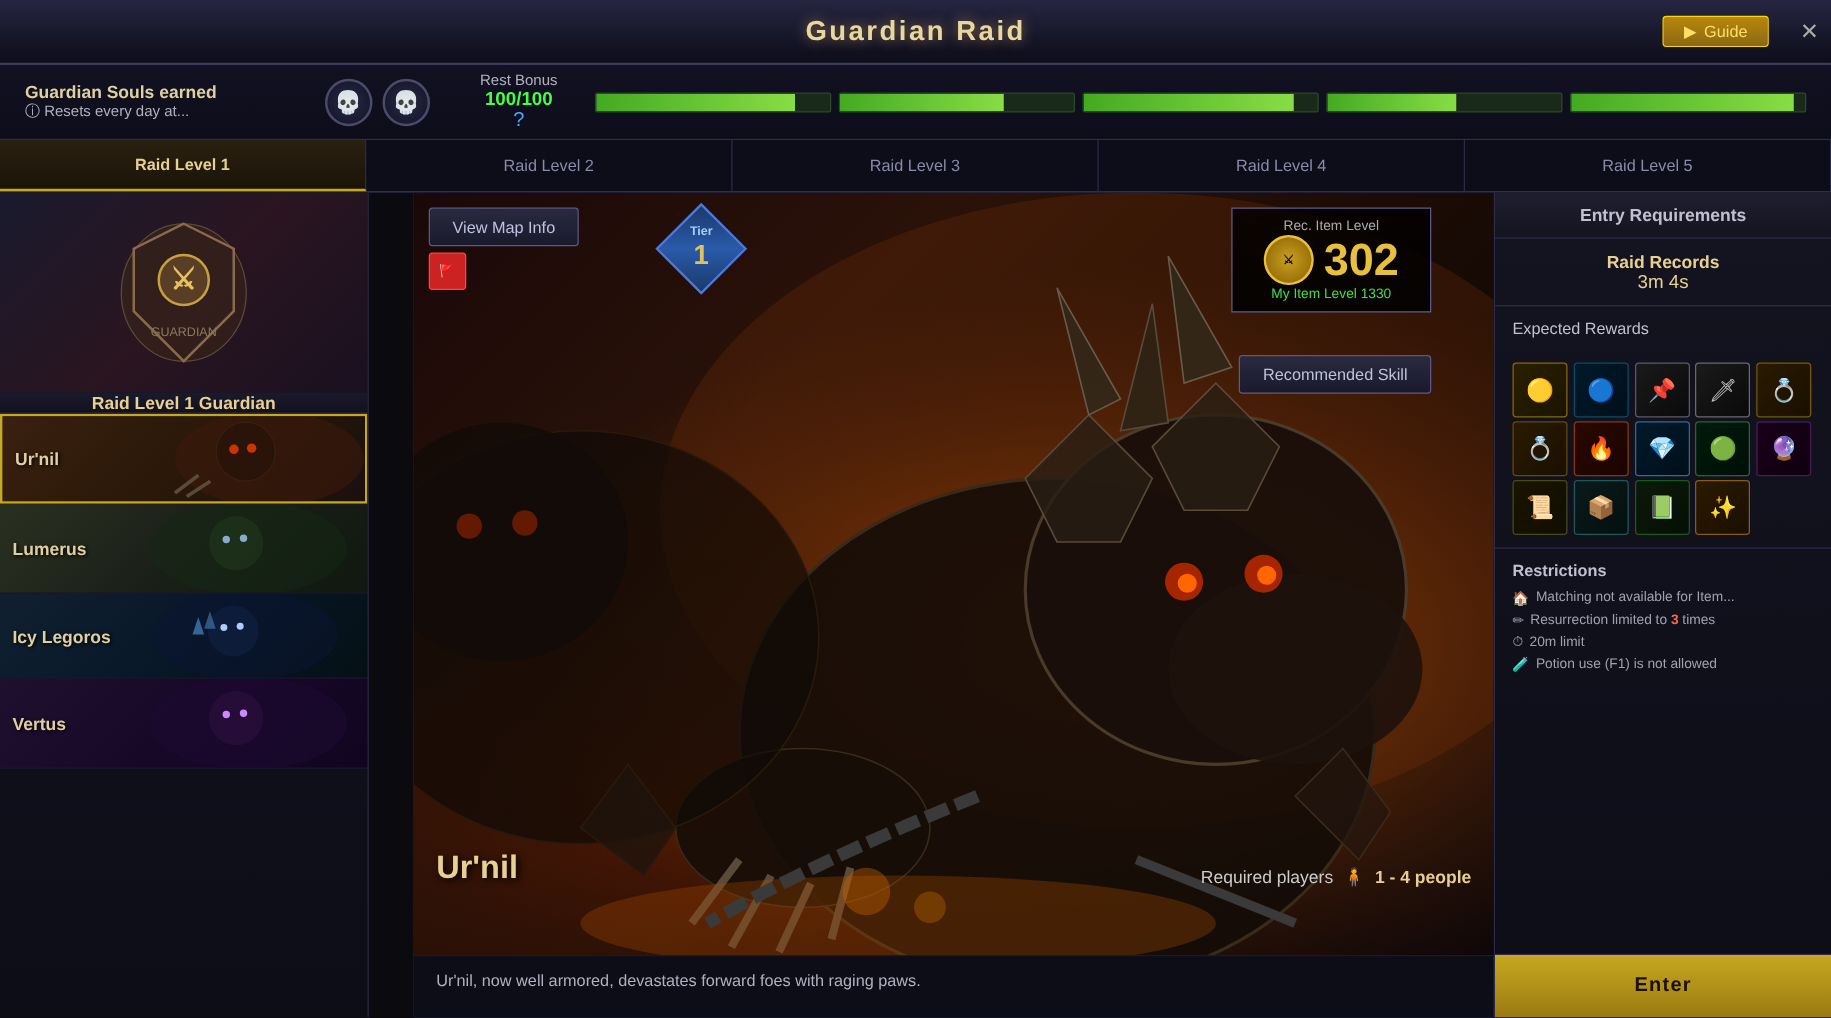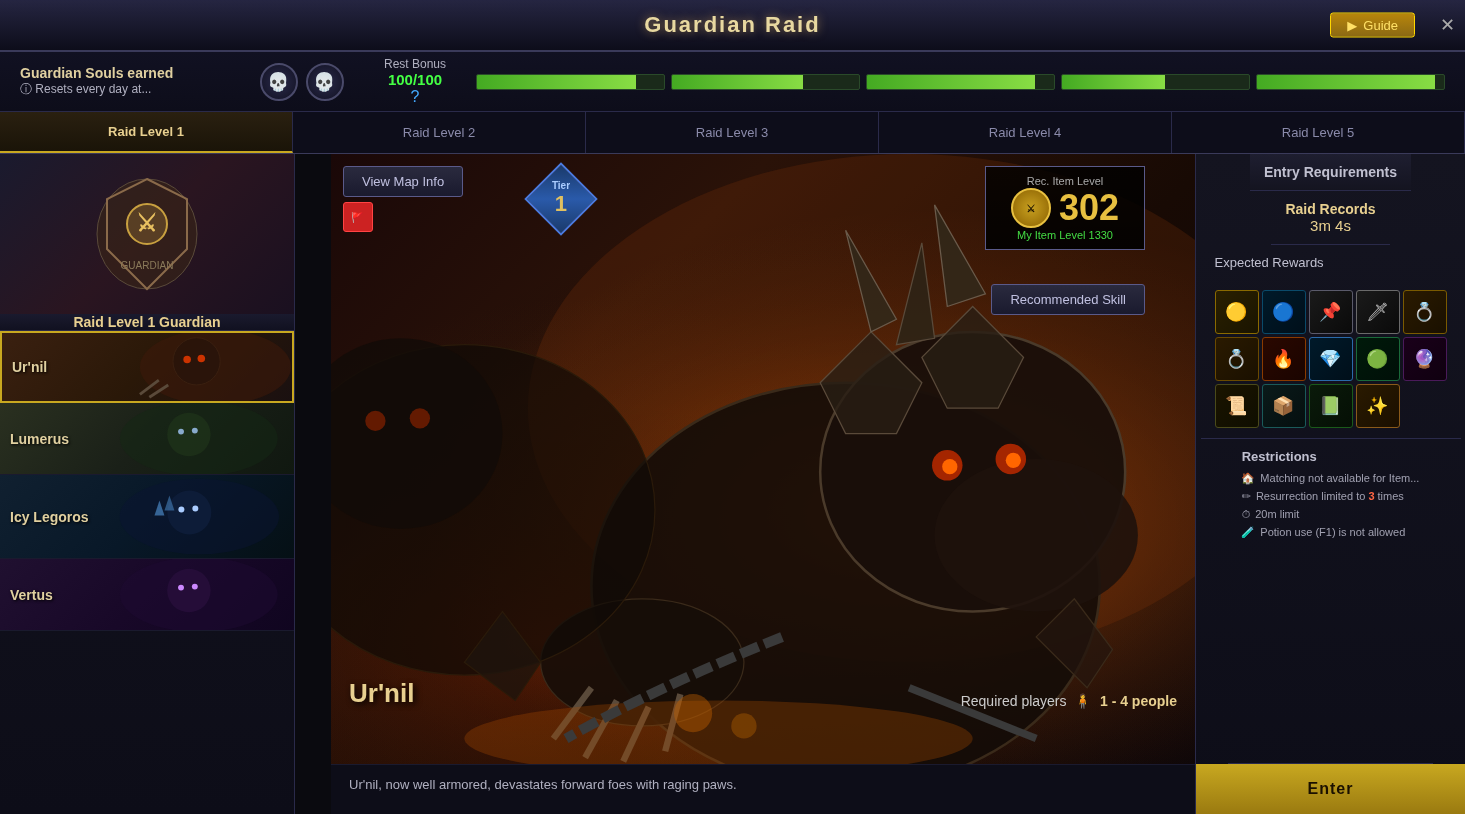--- a/index.html
+++ b/index.html
@@ -360,21 +360,20 @@
       min-height: 50px;
     }
 
     
     #right-panel {
       width: 270px;
       background: linear-gradient(to bottom, #141420, #0d0d18);
       border-left: 1px solid #2a2a4a;
       display: flex;
       flex-direction: column;
-      align-items: center;
     }
     .right-section-title {
       padding: 10px 14px;
       font-size: 14px;
       color: #c0c0d0;
       font-weight: bold;
       background: linear-gradient(to bottom, #1e1e30, #141420);
       border-bottom: 1px solid #2a2a4a;
       text-align: center;
     }
@@ -594,21 +593,21 @@
           <svg width="100%" height="100%" viewBox="0 0 295 72">
             <ellipse cx="200" cy="36" rx="80" ry="38" fill="rgba(20,40,20,0.5)"></ellipse>
             <circle cx="190" cy="32" r="22" fill="rgba(30,50,25,0.8)"></circle>
             <circle cx="182" cy="29" r="3" fill="#88aacc"></circle>
             <circle cx="196" cy="28" r="3" fill="#88aacc"></circle>
           </svg>
         </div>
         <span class="guardian-name-label">Lumerus</span>
       </div>
 
-      <div class="guardian-item g-icy" style="height:84px;position:relative;overflow:hidden;">
+      <div class="guardian-item g-icy" style="height:68px;position:relative;overflow:hidden;">
         <div style="position:absolute;top:0;left:0;right:0;bottom:0;background:linear-gradient(135deg,#102030,#081828,#051015);">
           <svg width="100%" height="100%" viewBox="0 0 295 72">
             <ellipse cx="200" cy="36" rx="80" ry="38" fill="rgba(10,20,50,0.5)"></ellipse>
             <circle cx="190" cy="32" r="22" fill="rgba(15,30,60,0.8)"></circle>
             <circle cx="182" cy="29" r="3" fill="#aaccff"></circle>
             <circle cx="196" cy="28" r="3" fill="#aaccff"></circle>
 
             <polygon points="160,20 165,35 155,35" fill="rgba(100,180,255,0.5)"></polygon>
             <polygon points="170,15 175,30 165,30" fill="rgba(100,180,255,0.4)"></polygon>
           </svg>

